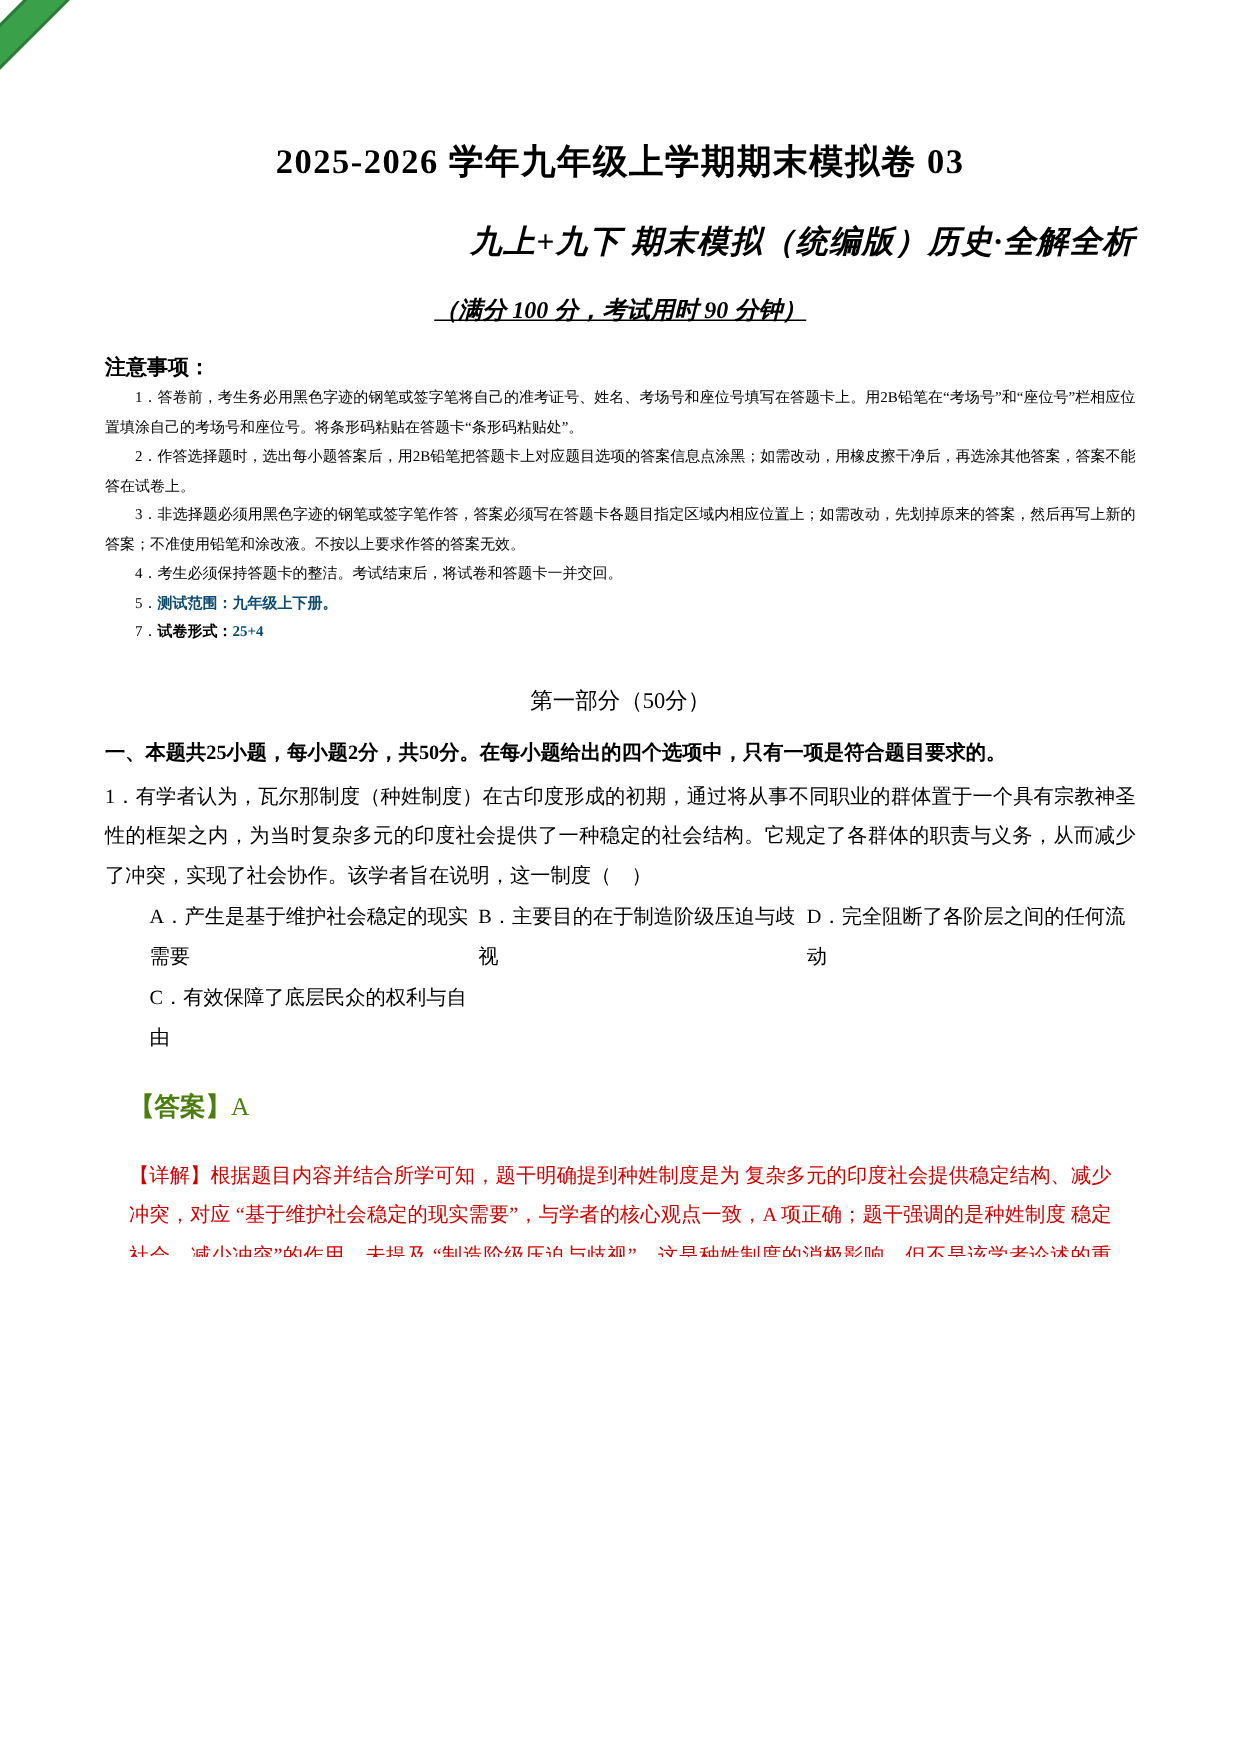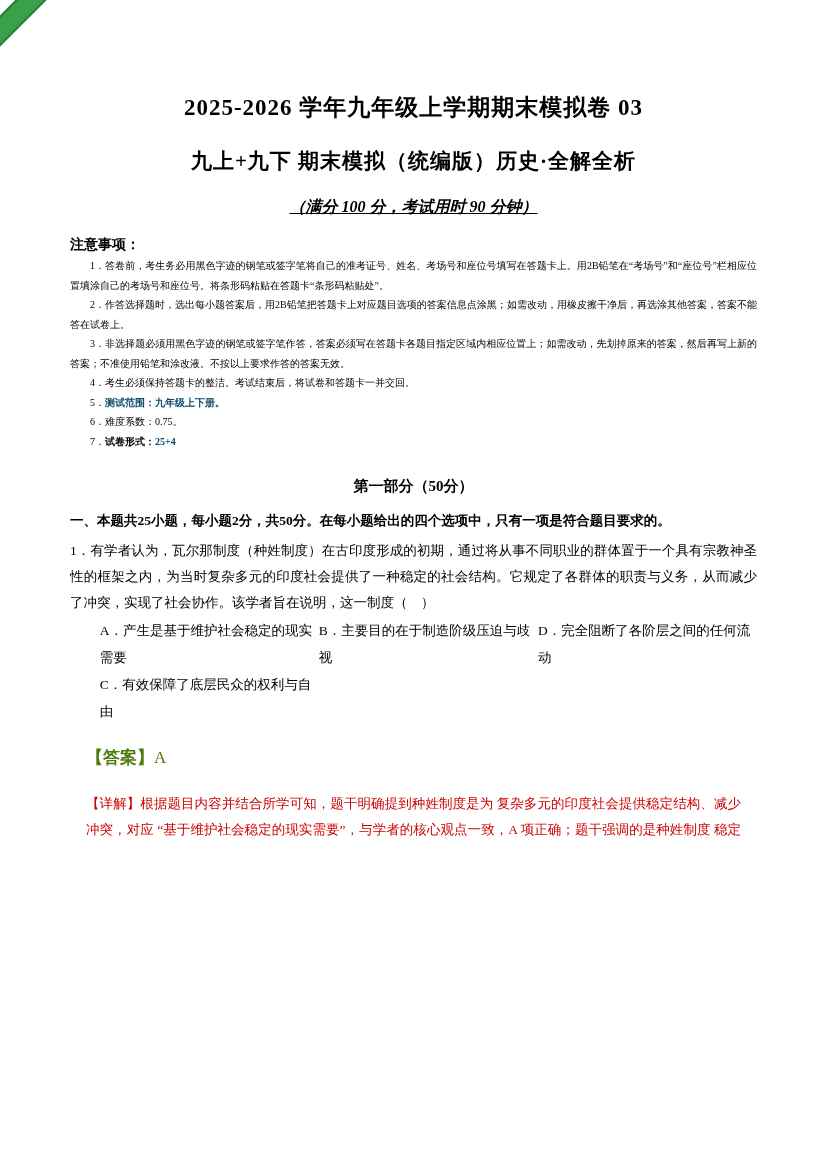--- a/index.html
+++ b/index.html
@@ -28,25 +28,26 @@
     transform-origin:center;
   }
   .title1{
     text-align:center;
     font-size:23px;
     font-weight:bold;
     letter-spacing:1px;
     margin:0 0 24px 0;
   }
   .title2{
-    text-align:center;
+    text-align:right;
     font-size:21px;
     font-weight:bold;
     letter-spacing:1px;
     margin:0 0 22px 0;
+    font-style:italic;
   }
   .subtitle{
     text-align:center;
     font-size:16px;
     font-weight:bold;
     font-style:italic;
     margin:0 0 18px 0;
     text-decoration:underline;
   }
   .notice-heading{
@@ -65,21 +66,21 @@
     font-size:13.5px;
     line-height:1.95;
     text-align:justify;
     margin:0;
   }
   .blue{color:#0c4a6e;font-weight:bold;}
   .bold{font-weight:bold;}
   .section-title{
     text-align:center;
     font-size:15px;
-    font-weight:bold;
+    font-weight:normal;
     margin:26px 0 12px 0;
   }
   .section-intro{
     font-size:13.5px;
     font-weight:bold;
     line-height:1.9;
     text-align:justify;
     margin:0 0 4px 0;
   }
   .options{
@@ -120,21 +121,20 @@
 
   <p class="notice-heading">注意事项：</p>
 
   <p class="para">1．答卷前，考生务必用黑色字迹的钢笔或签字笔将自己的准考证号、姓名、考场号和座位号填写在答题卡上。用2B铅笔在“考场号”和“座位号”栏相应位置填涂自己的考场号和座位号。将条形码粘贴在答题卡“条形码粘贴处”。</p>
   <p class="para">2．作答选择题时，选出每小题答案后，用2B铅笔把答题卡上对应题目选项的答案信息点涂黑；如需改动，用橡皮擦干净后，再选涂其他答案，答案不能答在试卷上。</p>
   <p class="para">3．非选择题必须用黑色字迹的钢笔或签字笔作答，答案必须写在答题卡各题目指定区域内相应位置上；如需改动，先划掉原来的答案，然后再写上新的答案；不准使用铅笔和涂改液。不按以上要求作答的答案无效。</p>
   <p class="para">4．考生必须保持答题卡的整洁。考试结束后，将试卷和答题卡一并交回。</p>
 
   <p class="para"><span>5．</span><span class="blue">测试范围：九年级上下册。</span></p>
 
-  <p class="para">6．难度系数：0.75。</p>
 
   <p class="para"><span>7．</span><span class="bold">试卷形式：</span><span class="blue">25+4</span></p>
 
   <p class="section-title">第一部分（50分）</p>
 
   <p class="section-intro">一、本题共25小题，每小题2分，共50分。在每小题给出的四个选项中，只有一项是符合题目要求的。</p>
 
   <p class="para-noindent">1．有学者认为，瓦尔那制度（种姓制度）在古印度形成的初期，通过将从事不同职业的群体置于一个具有宗教神圣性的框架之内，为当时复杂多元的印度社会提供了一种稳定的社会结构。它规定了各群体的职责与义务，从而减少了冲突，实现了社会协作。该学者旨在说明，这一制度（　）</p>
 
   <div class="options">

